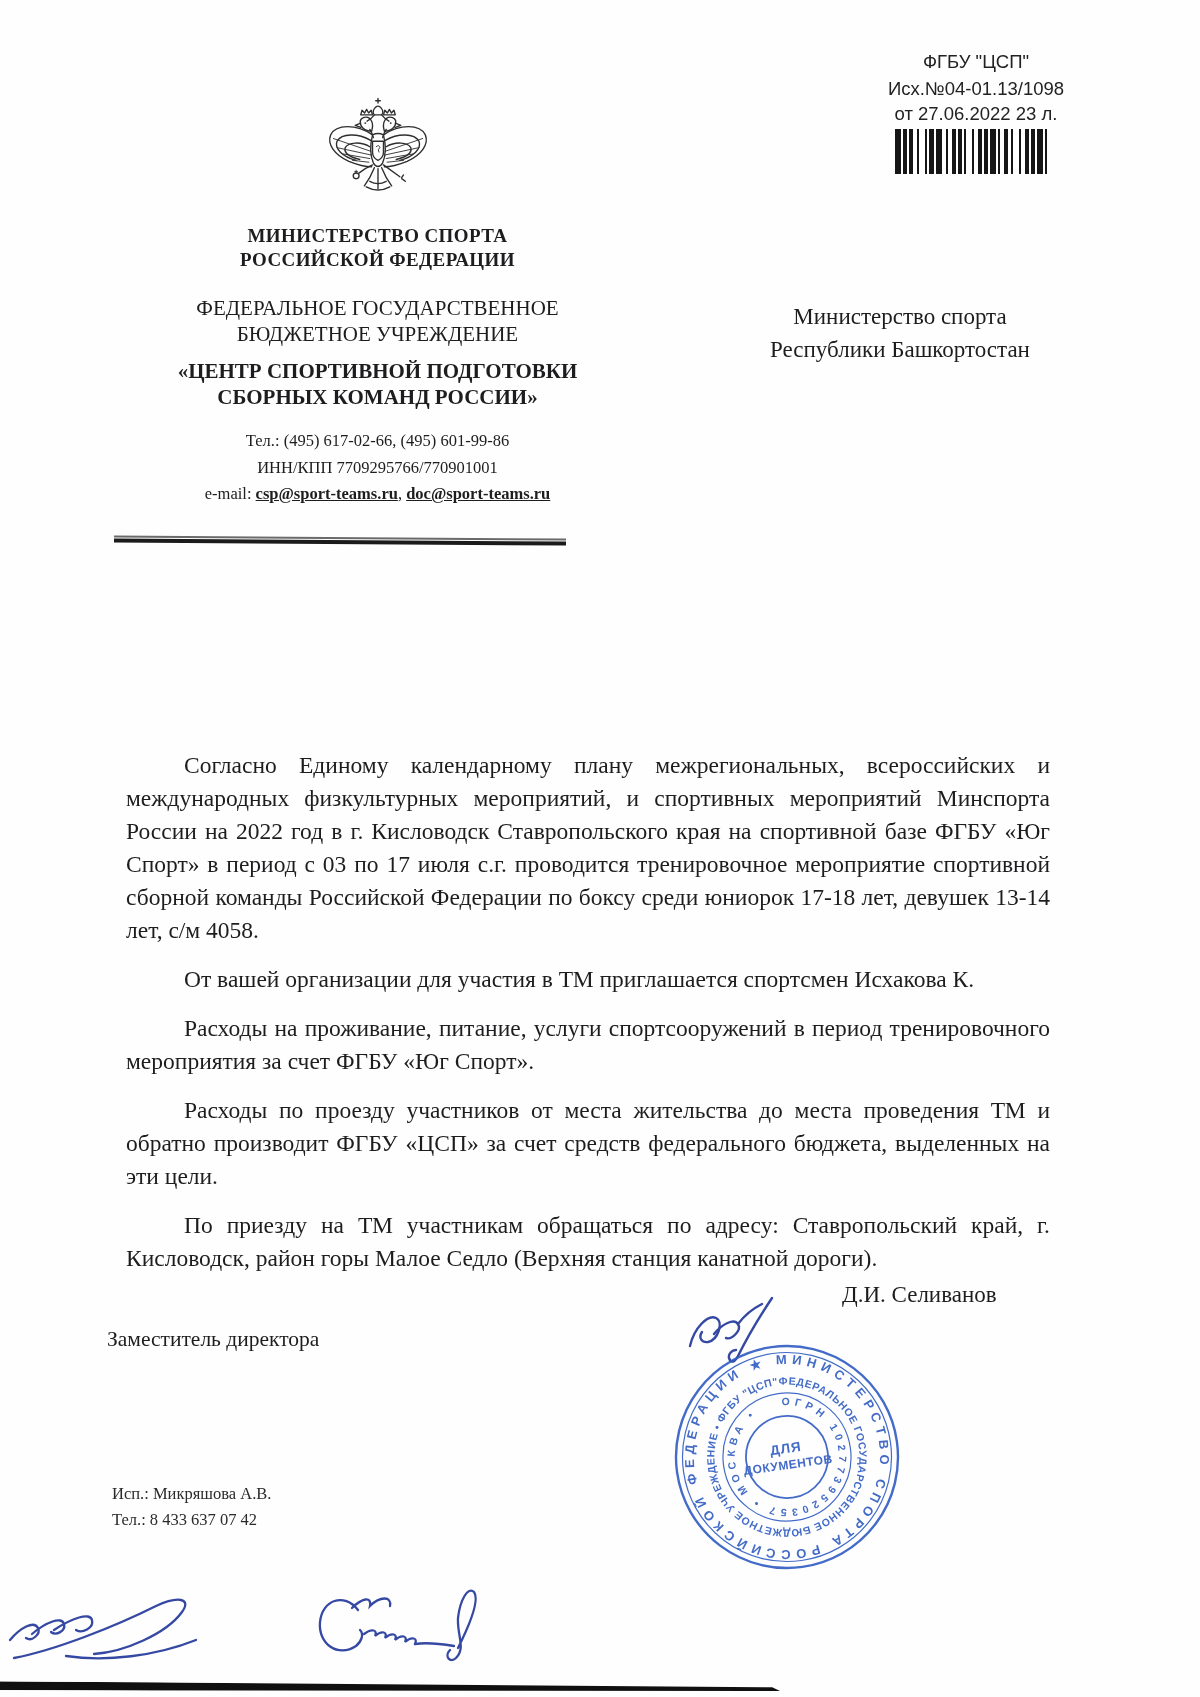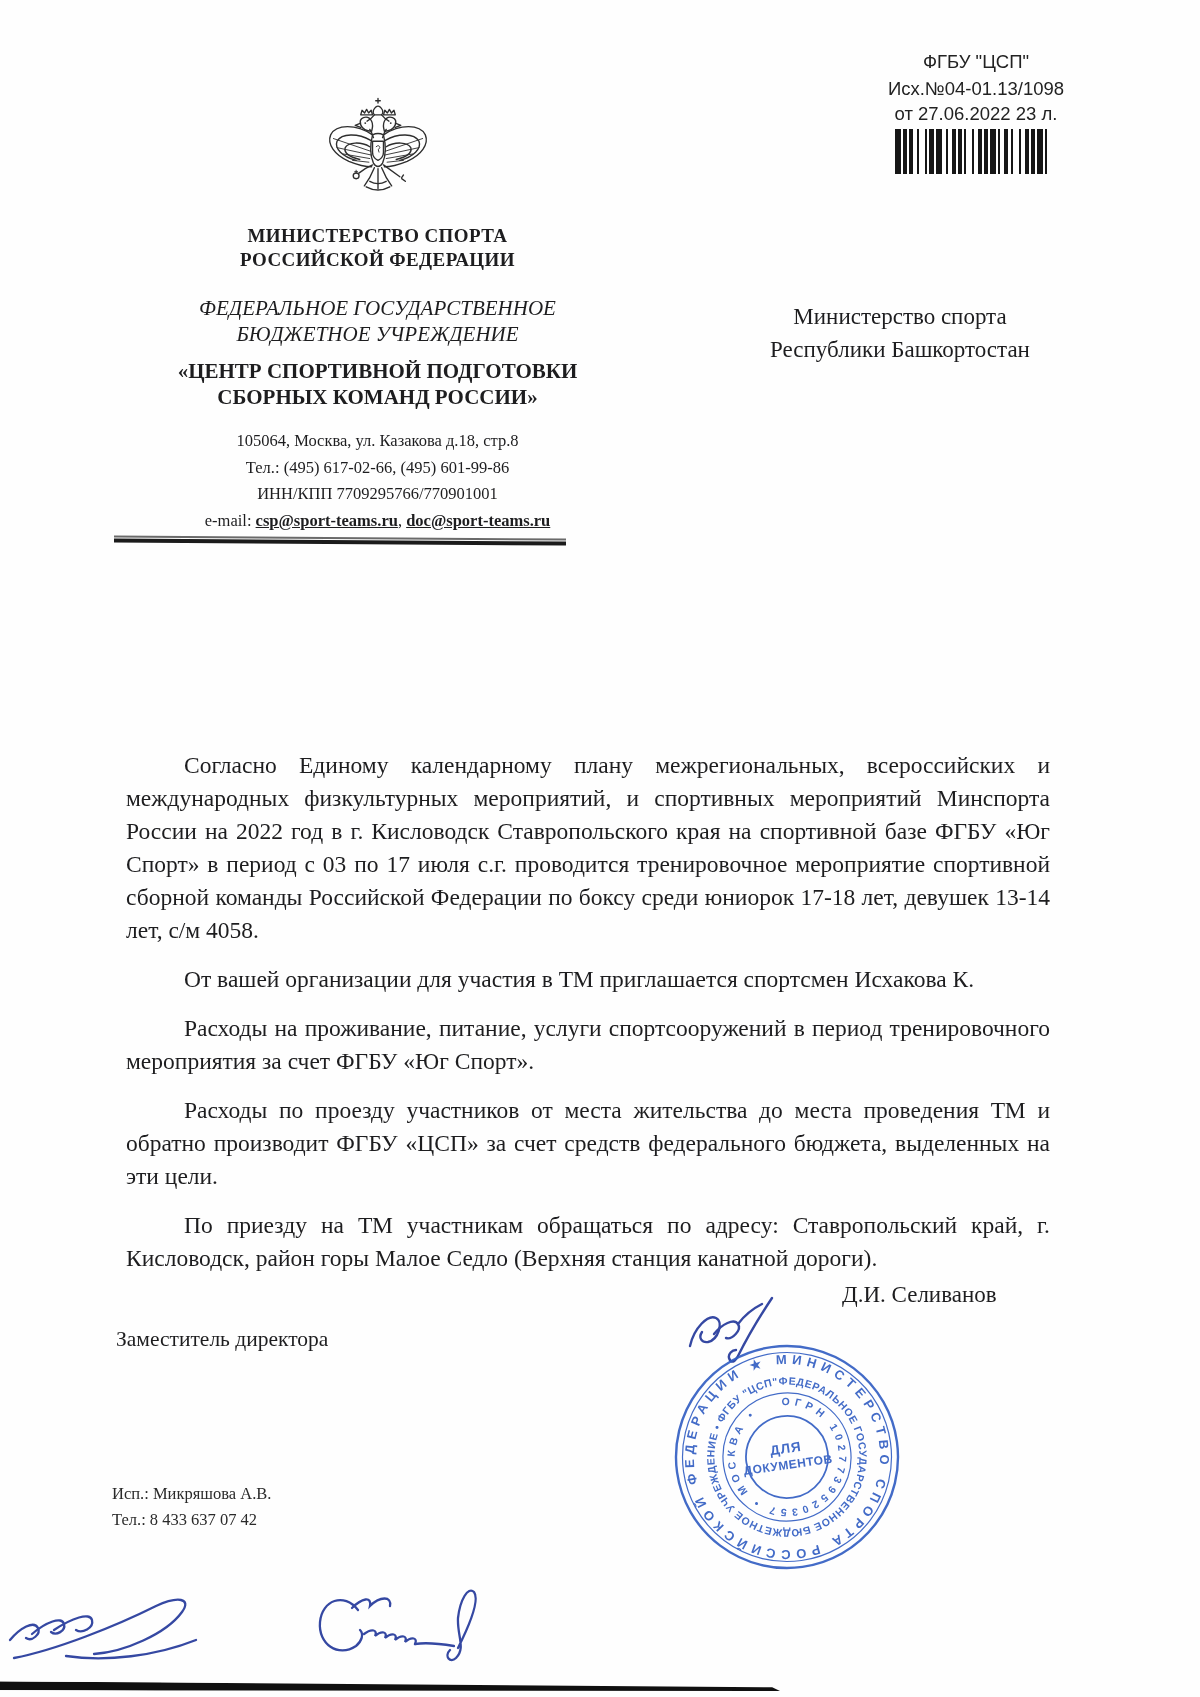--- a/index.html
+++ b/index.html
@@ -18,39 +18,39 @@
     display:flex;align-items:stretch;overflow:hidden;
   }
   .barcode span{display:block;height:100%;}
   .bc-bar{background:#161616;}
   .bc-space{background:transparent;}
 
   
   .letterhead{position:absolute;left:125px;top:93px;width:505px;text-align:center;}
   .coat{display:block;margin:0 auto;}
   .lh-ministry{margin-top:9px;font-weight:bold;font-size:19px;line-height:24px;letter-spacing:.4px;}
-  .lh-orgtype{margin-top:23px;font-size:21px;line-height:26px;font-style:italic;}
+  .lh-orgtype{margin-top:23px;font-size:21px;line-height:26px;}
   .lh-orgname{margin-top:11px;font-weight:bold;font-size:21px;line-height:26px;}
   .lh-contacts{margin-top:18px;font-size:16.5px;line-height:26.5px;}
   .u{text-decoration:underline;font-weight:bold;}
   .lh-rule{position:absolute;left:114px;top:537px;width:452px;transform:rotate(.4deg);}
   .lh-rule .r1{height:1.5px;background:#6a6a6a;margin-bottom:1.5px;}
   .lh-rule .r2{height:3.5px;background:#1b1b1b;}
 
   
   .recipient{position:absolute;left:690px;top:300px;width:420px;text-align:center;
     font-size:23px;line-height:33px;}
 
   
   .letter-body{position:absolute;left:110px;top:733px;width:956px;
     font-size:23.5px;line-height:33px;text-align:justify;}
   .letter-body p{margin:16px;text-indent:58px;}
 
   
-  .sig-position{position:absolute;left:116px;top:1327px;font-size:21.5px;}
+  .sig-position{position:absolute;left:107px;top:1327px;font-size:21.5px;}
   .sig-name{position:absolute;left:842px;top:1282px;font-size:23px;}
   .sig-director{position:absolute;left:684px;top:1294px;}
   .stamp{position:absolute;left:673px;top:1343px;}
   .stamp text{font-family:"Liberation Sans", sans-serif;font-weight:bold;}
   .st1{font-size:13px;letter-spacing:5px;}
   .st2{font-size:10.5px;letter-spacing:.6px;}
   .st3{font-size:10.5px;letter-spacing:4.5px;}
   .stc1{font-size:13.5px;letter-spacing:1px;}
   .stc2{font-size:12px;letter-spacing:.5px;}
 
@@ -161,21 +161,20 @@
     </div>
     <div class="lh-orgtype">
       <div>ФЕДЕРАЛЬНОЕ ГОСУДАРСТВЕННОЕ</div>
       <div>БЮДЖЕТНОЕ УЧРЕЖДЕНИЕ</div>
     </div>
     <div class="lh-orgname">
       <div>«ЦЕНТР СПОРТИВНОЙ ПОДГОТОВКИ</div>
       <div>СБОРНЫХ КОМАНД РОССИИ»</div>
     </div>
     <div class="lh-contacts">
-      <div>105064, Москва, ул. Казакова д.18, стр.8</div>
       <div>Тел.: (495) 617-02-66, (495) 601-99-86</div>
       <div>ИНН/КПП 7709295766/770901001</div>
       <div><span>e-mail: </span><span class="u">csp@sport-teams.ru</span><span>, </span><span class="u">doc@sport-teams.ru</span></div>
     </div>
   </div>
   <div class="lh-rule">
     <div class="r1"></div>
       <div class="r2"></div>
   </div>
 

